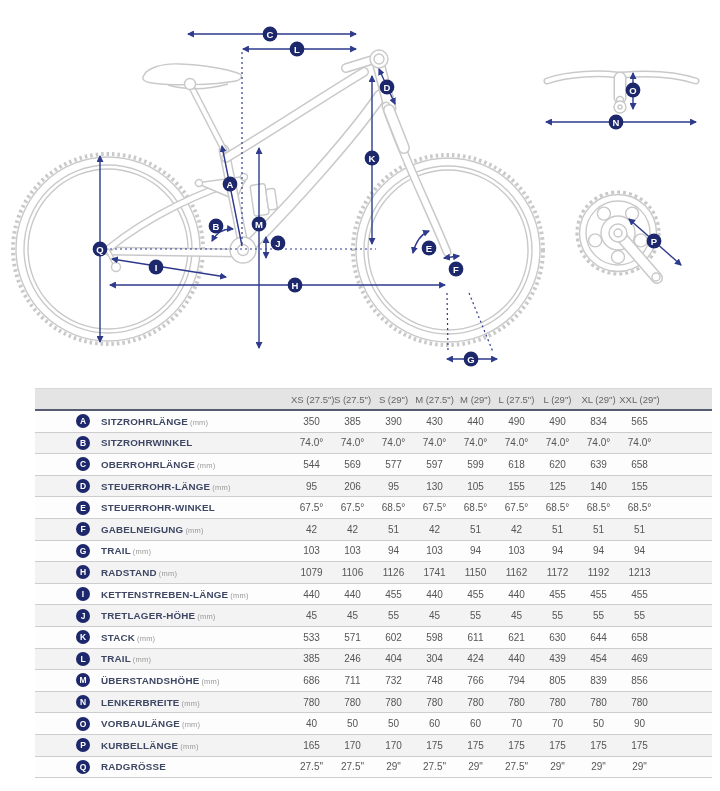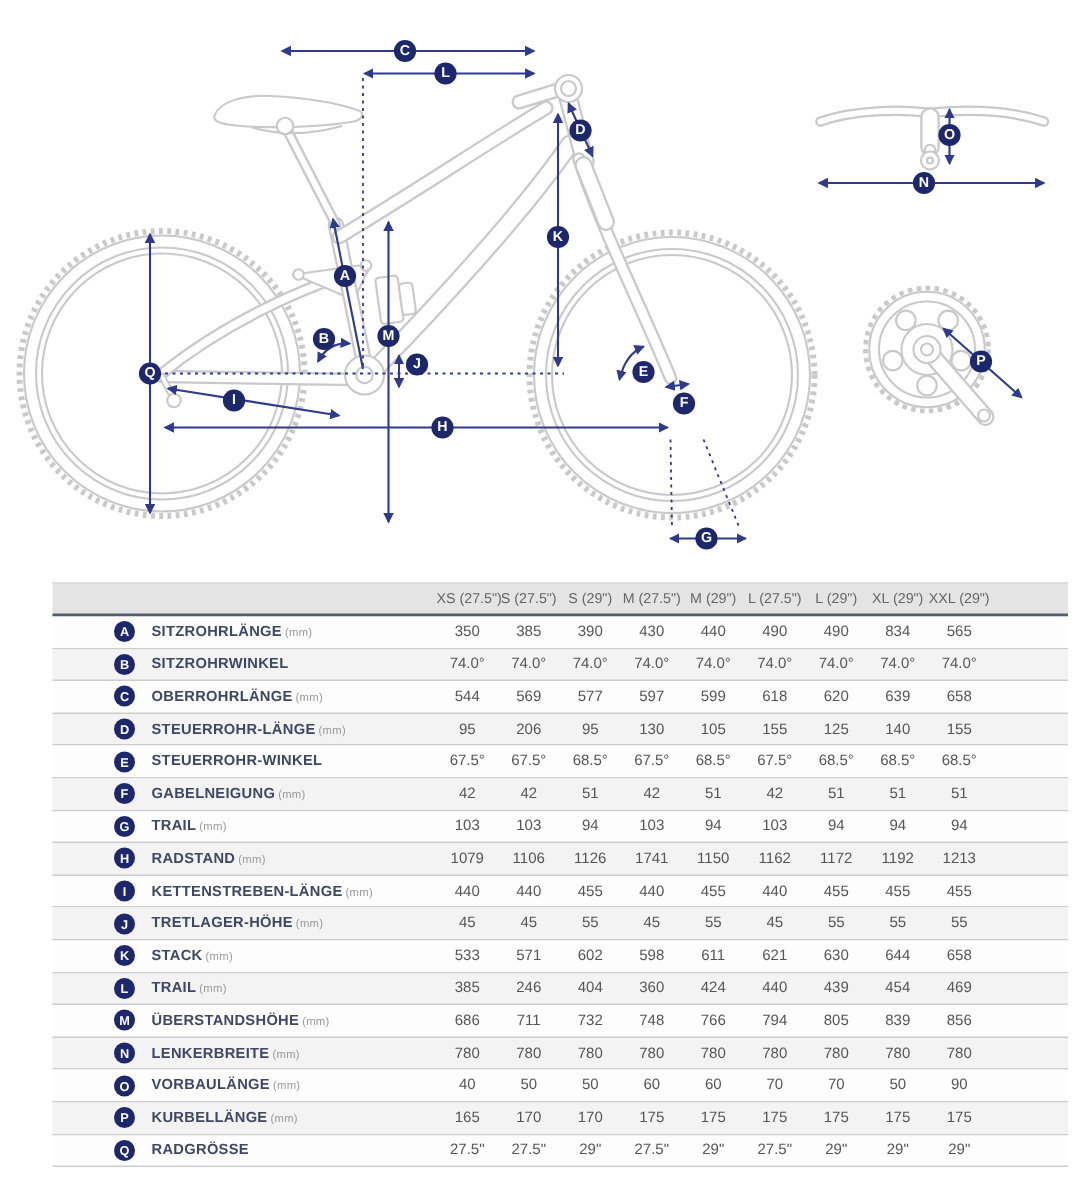--- a/index.html
+++ b/index.html
@@ -432,21 +432,21 @@
         <div class="pad"></div>
       </div>
       <div class="tr alt">
         <div class="badge-cell">
           <div class="row-badge">L</div>
         </div>
         <div class="label-cell"><span>TRAIL</span><span class="unit">(mm)</span></div>
         <div class="td">385</div>
         <div class="td">246</div>
         <div class="td">404</div>
-        <div class="td">360</div>
+        <div class="td">304</div>
         <div class="td">424</div>
         <div class="td">440</div>
         <div class="td">439</div>
         <div class="td">454</div>
         <div class="td">469</div>
         <div class="pad"></div>
       </div>
       <div class="tr">
         <div class="badge-cell">
           <div class="row-badge">M</div>

